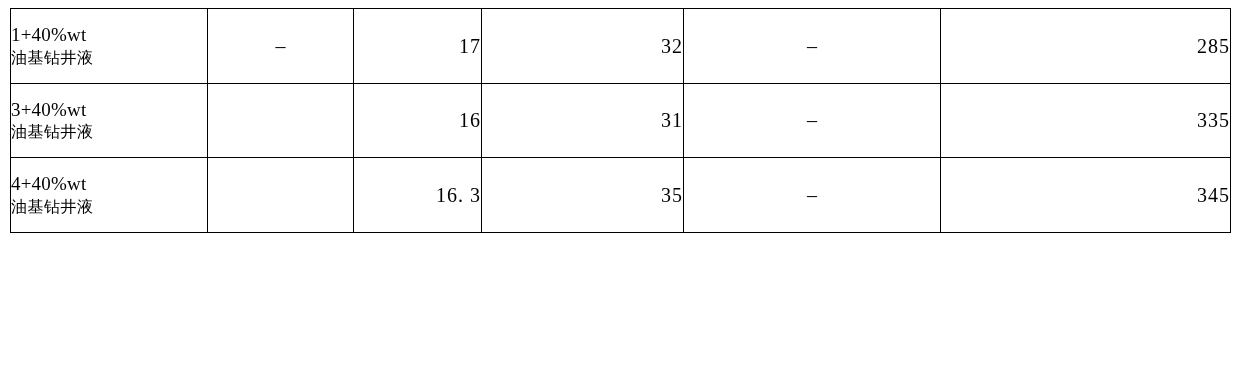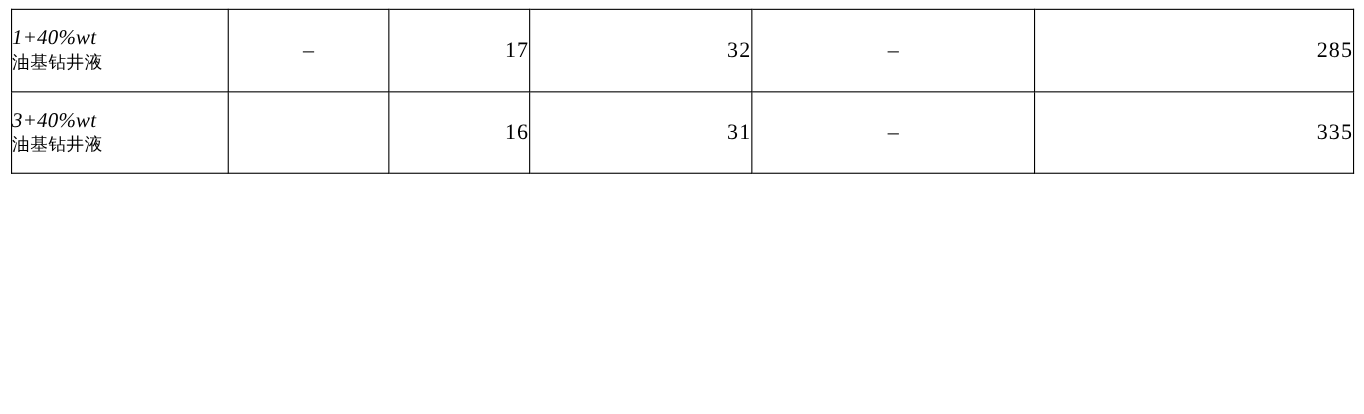--- a/index.html
+++ b/index.html
@@ -46,21 +46,20 @@
   .cell-sample {
     text-align: left;
     padding: 4px 0 4px 8px;
     line-height: 1.30;
     font-size: 19px;
     letter-spacing: 0.2px;
   }
   .cell-sample .line-code {
     display: block;
     white-space: nowrap;
-    font-style: italic;
   }
   .cell-sample .line-cn {
     display: block;
     white-space: nowrap;
     font-size: 16px;
     letter-spacing: 0.5px;
   }
   .cell-value {
     text-align: right;
     font-size: 20px;
@@ -115,18 +114,29 @@
           <span class="line-code">3+40%wt</span>
           <span class="line-cn">油基钻井液</span>
         </td>
         <td class="cell-empty"></td>
         <td class="cell-value">16</td>
         <td class="cell-value">31</td>
         <td class="cell-dash">–</td>
         <td class="cell-value">335</td>
       </tr>
 
+      <tr class="r4">
+        <td class="cell-sample">
+          <span class="line-code">4+40%wt</span>
+          <span class="line-cn">油基钻井液</span>
+        </td>
+        <td class="cell-empty"></td>
+        <td class="cell-value">16. 3</td>
+        <td class="cell-value">35</td>
+        <td class="cell-dash">–</td>
+        <td class="cell-value">345</td>
+      </tr>
 
 
     </tbody>
   </table>
 
 </div>
 
 </body></html>

